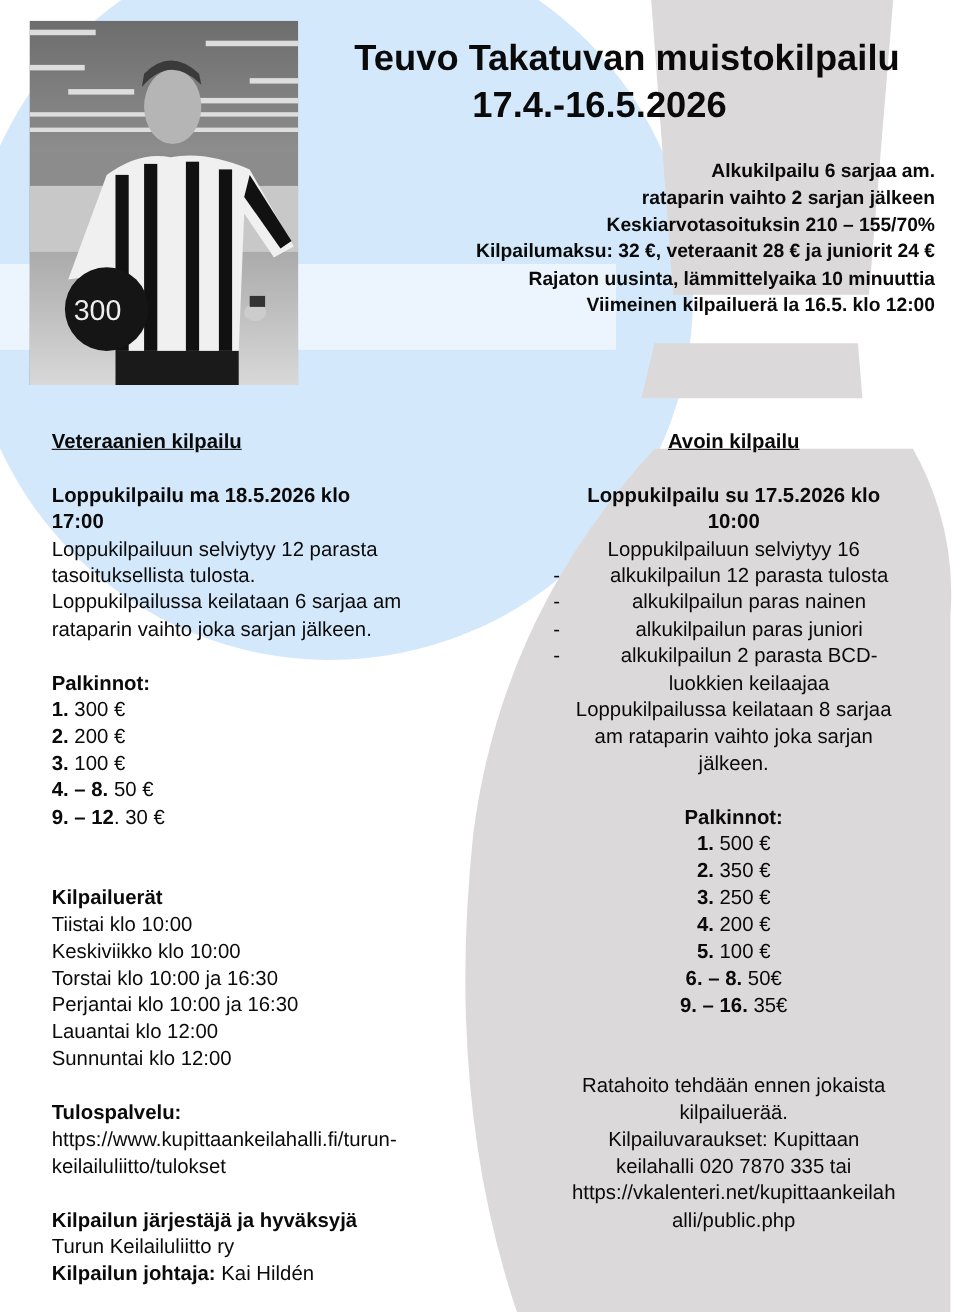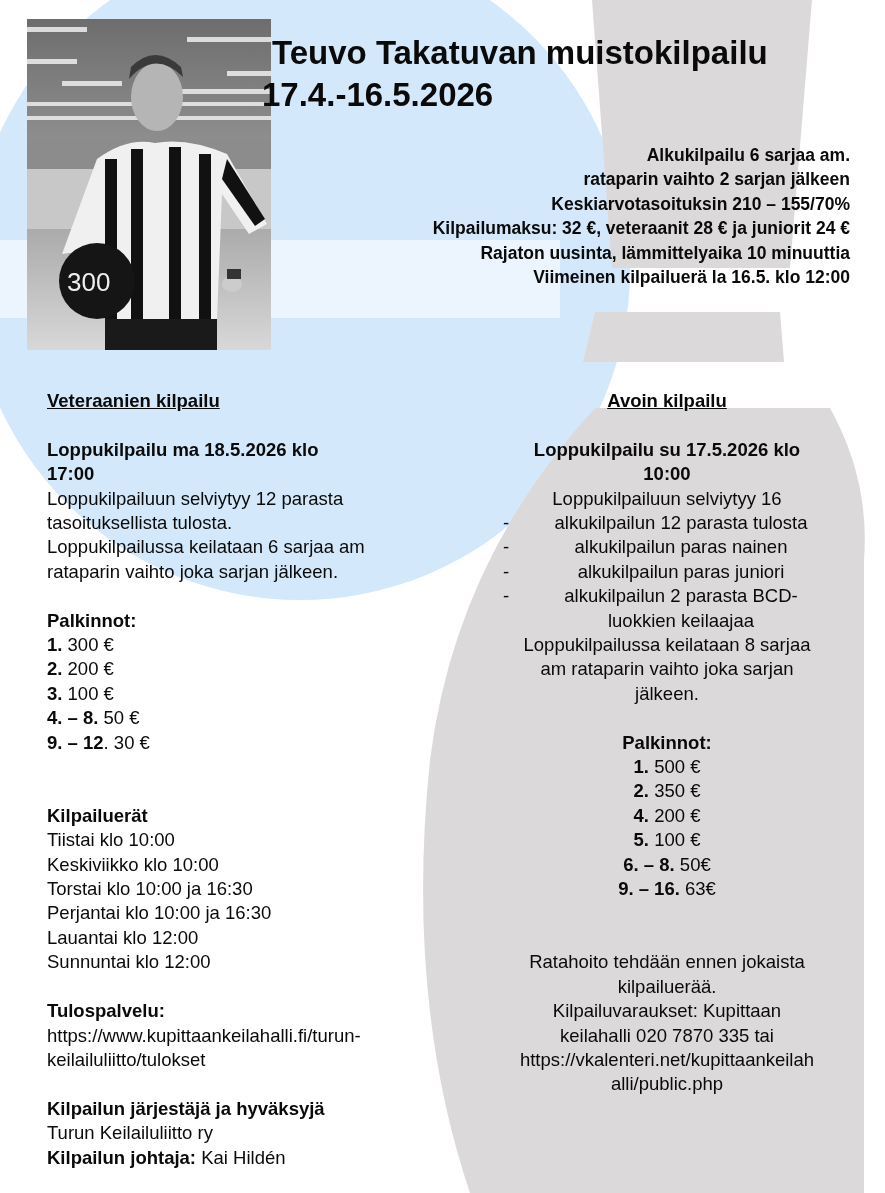--- a/index.html
+++ b/index.html
@@ -8,22 +8,22 @@
     background: #ffffff;
     font-family: "Liberation Sans", sans-serif;
     color: #0a0a0a;
   }
   .bg { position: absolute; left: 0; top: 0; width: 885px; height: 1193px; z-index: 0; }
   .photo {
     position: absolute; left: 27px; top: 19px; width: 244px; height: 331px;
     z-index: 1; overflow: hidden; background: #8a8a8a;
   }
   .title {
-    position: absolute; left: 262px; top: 32px; width: 570px;
-    font-weight: bold; font-size: 33px; line-height: 42px; z-index: 2;
+    position: absolute; left: 280px; top: 32px; width: 570px;
+    text-align: center; font-weight: bold; font-size: 33px; line-height: 42px; z-index: 2;
   }
   .title .l1 { display: block; padding-left: 10px; }
   .title .l2 { display: block; padding-right: 40px; }
   .info {
     position: absolute; right: 35px; top: 143px; width: 560px;
     text-align: right; font-weight: bold; font-size: 17.5px; line-height: 24.4px; z-index: 2;
   }
   .info div { white-space: nowrap; }
   .col { position: absolute; z-index: 2; font-size: 18.5px; line-height: 24.4px; }
   .col.left { left: 47px; top: 389px; width: 400px; }
@@ -175,24 +175,25 @@
         <span class="block">luokkien keilaajaa</span>
       </span>
     </div>
   <span class="block">Loppukilpailussa keilataan 8 sarjaa</span>
   <span class="block">am rataparin vaihto joka sarjan</span>
   <span class="block">jälkeen.</span>
   <div class="gap"></div>
   <span class="block bold">Palkinnot:</span>
   <div class="prize"><b>1.</b><span> 500 €</span></div>
   <div class="prize"><b>2.</b><span> 350 €</span></div>
+  <div class="prize"><b>3.</b><span> 250 €</span></div>
   <div class="prize"><b>4.</b><span> 200 €</span></div>
   <div class="prize"><b>5.</b><span> 100 €</span></div>
   <div class="prize"><b>6. – 8.</b><span> 50€</span></div>
-  <div class="prize"><b>9. – 16.</b><span> 63€</span></div>
+  <div class="prize"><b>9. – 16.</b><span> 35€</span></div>
   <div class="gap2"></div>
   <span class="block">Ratahoito tehdään ennen jokaista</span>
   <span class="block">kilpailuerää.</span>
   <span class="block">Kilpailuvaraukset: Kupittaan</span>
   <span class="block">keilahalli 020 7870 335 tai</span>
   <span class="block">https://vkalenteri.net/kupittaankeilah</span>
   <span class="block">alli/public.php</span>
 </div>
 
 </body></html>

